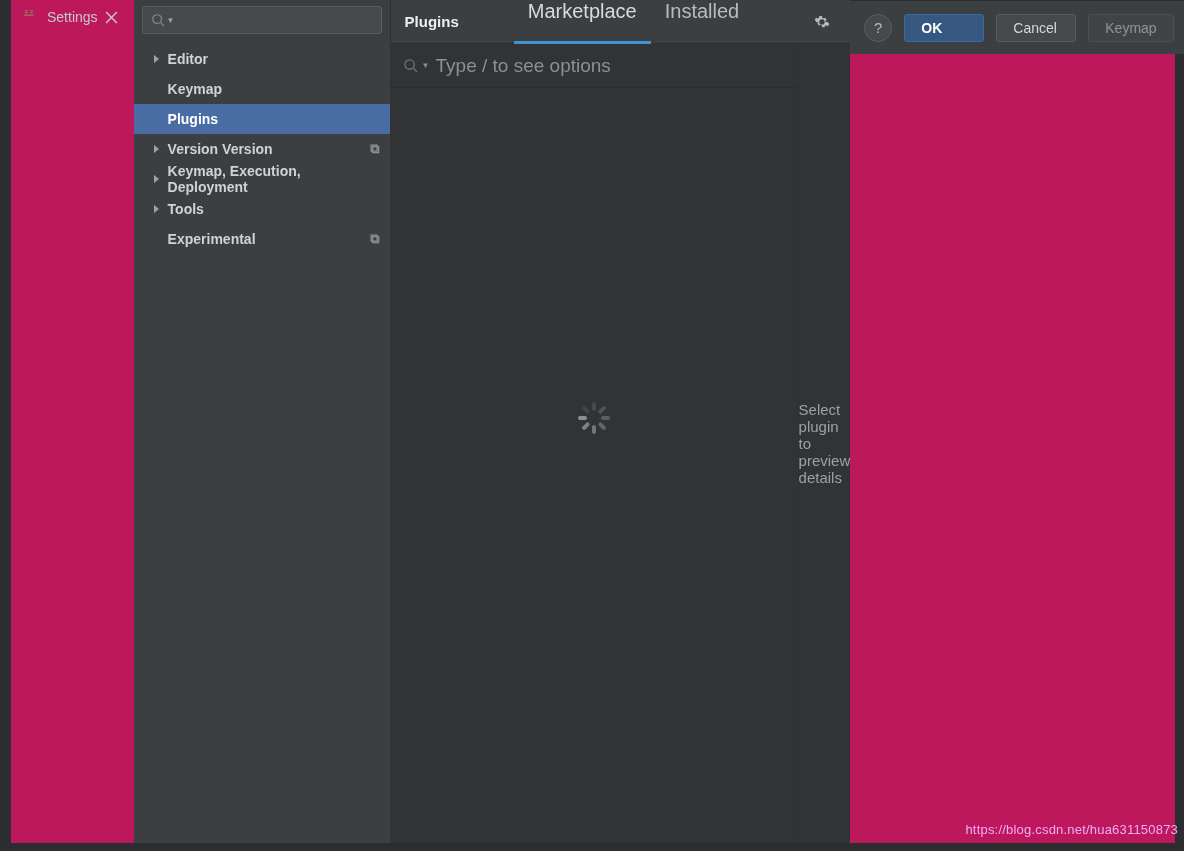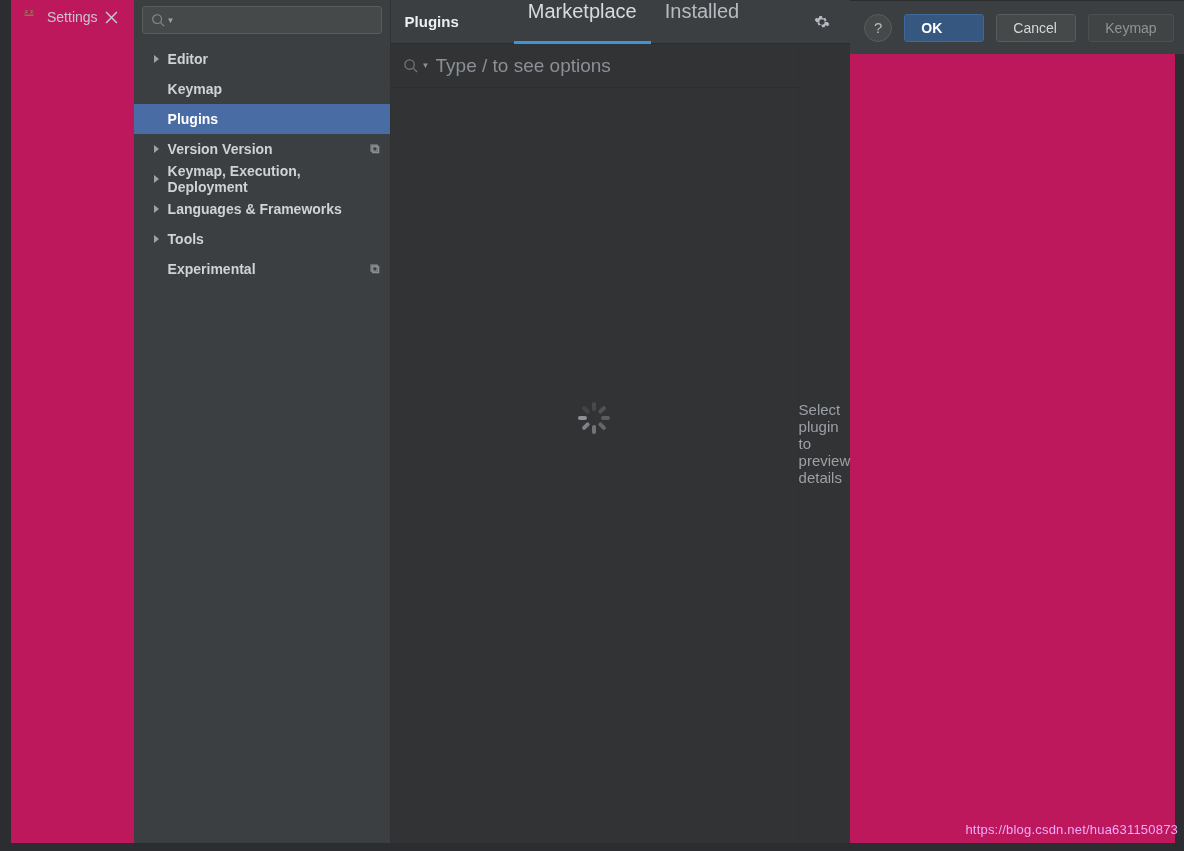--- a/index.html
+++ b/index.html
@@ -218,23 +218,20 @@
           </div>
         <div class="item child noexp selected">
             <span>Plugins</span>
           </div>
         <div class="item exp">
             <span>Version Version</span>
             <span class="right-ico">⧉</span>
           </div>
         <div class="item exp">
             <span>Keymap, Execution, Deployment</span>
-          </div>
-        <div class="item exp">
-            <span>Languages &amp; Frameworks</span>
           </div>
         <div class="item exp">
             <span>Tools</span>
           </div>
         <div class="item child noexp">
             <span>Experimental</span>
             <span class="right-ico">⧉</span>
           </div>
       </div>
     </div>

